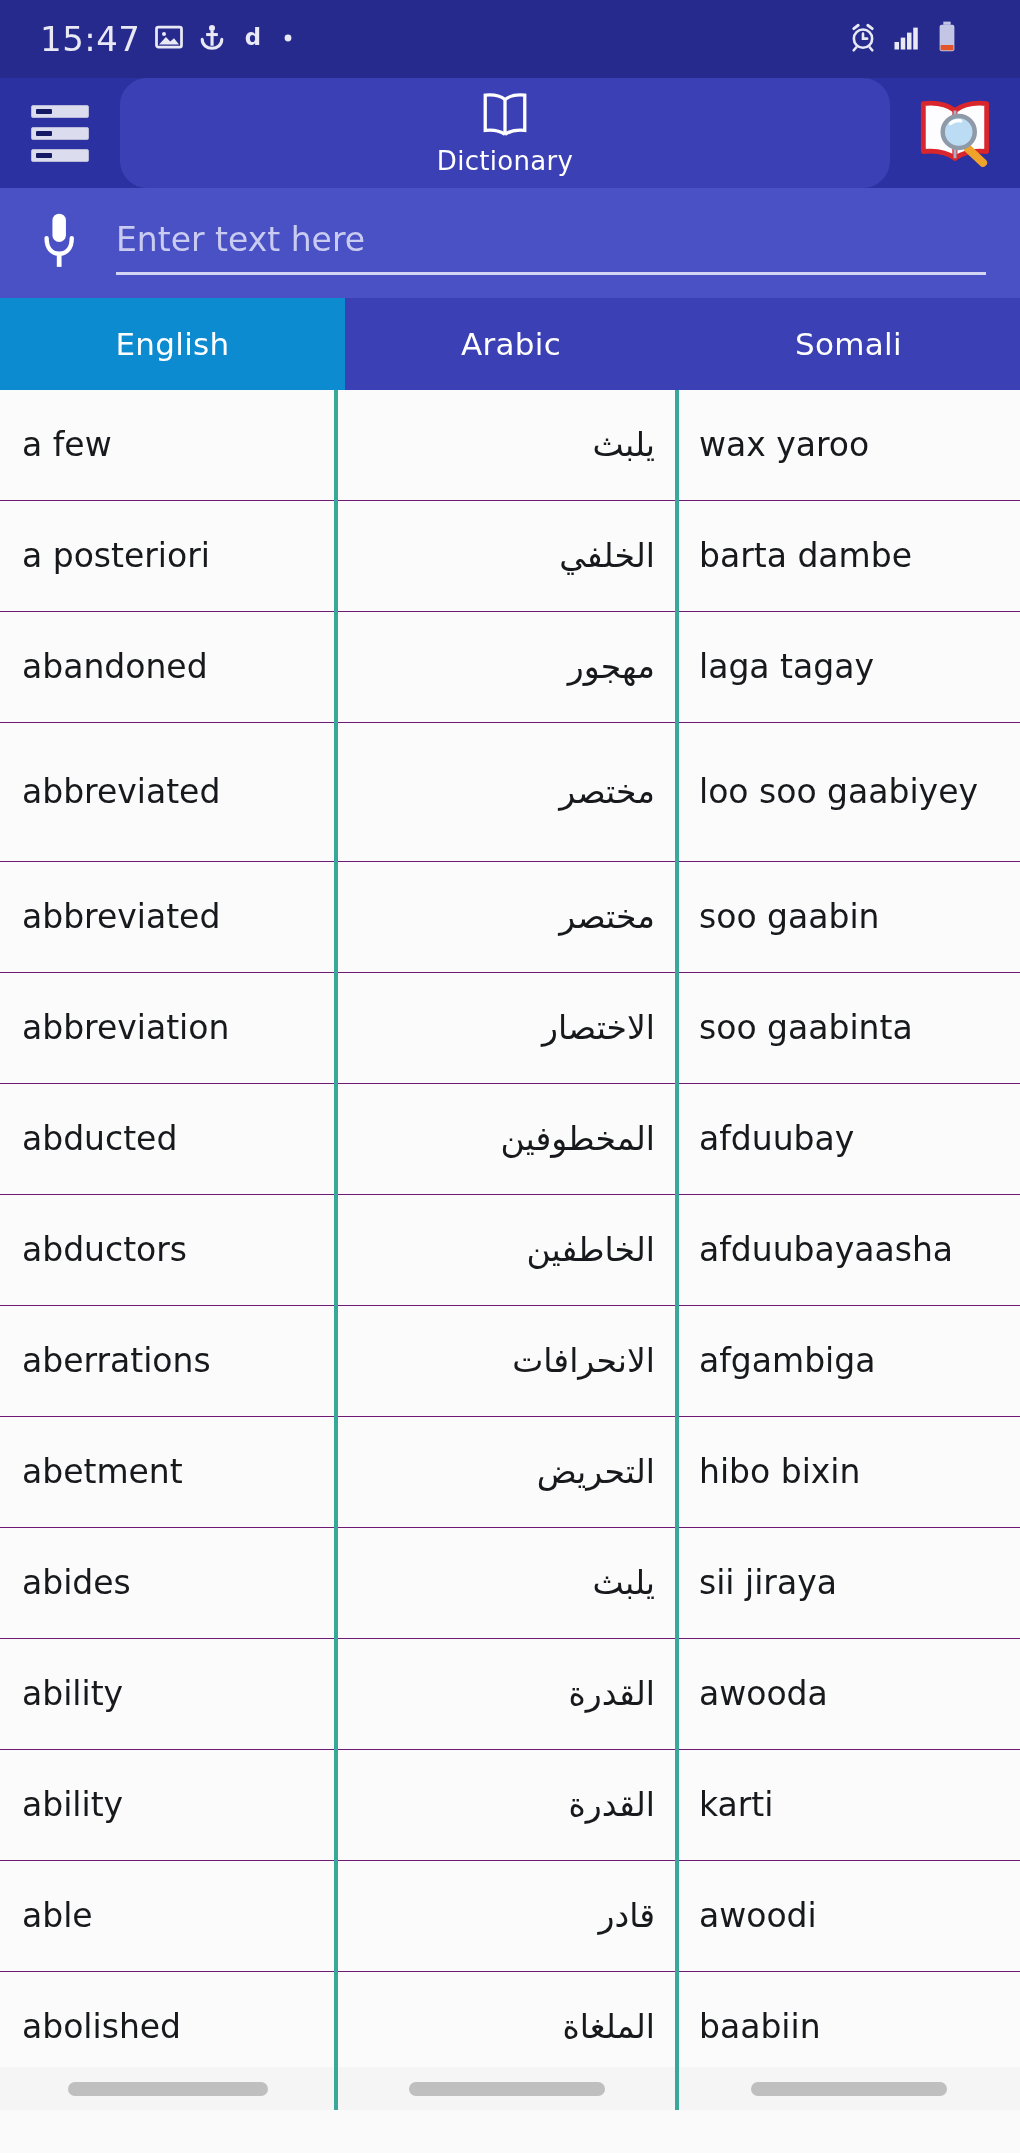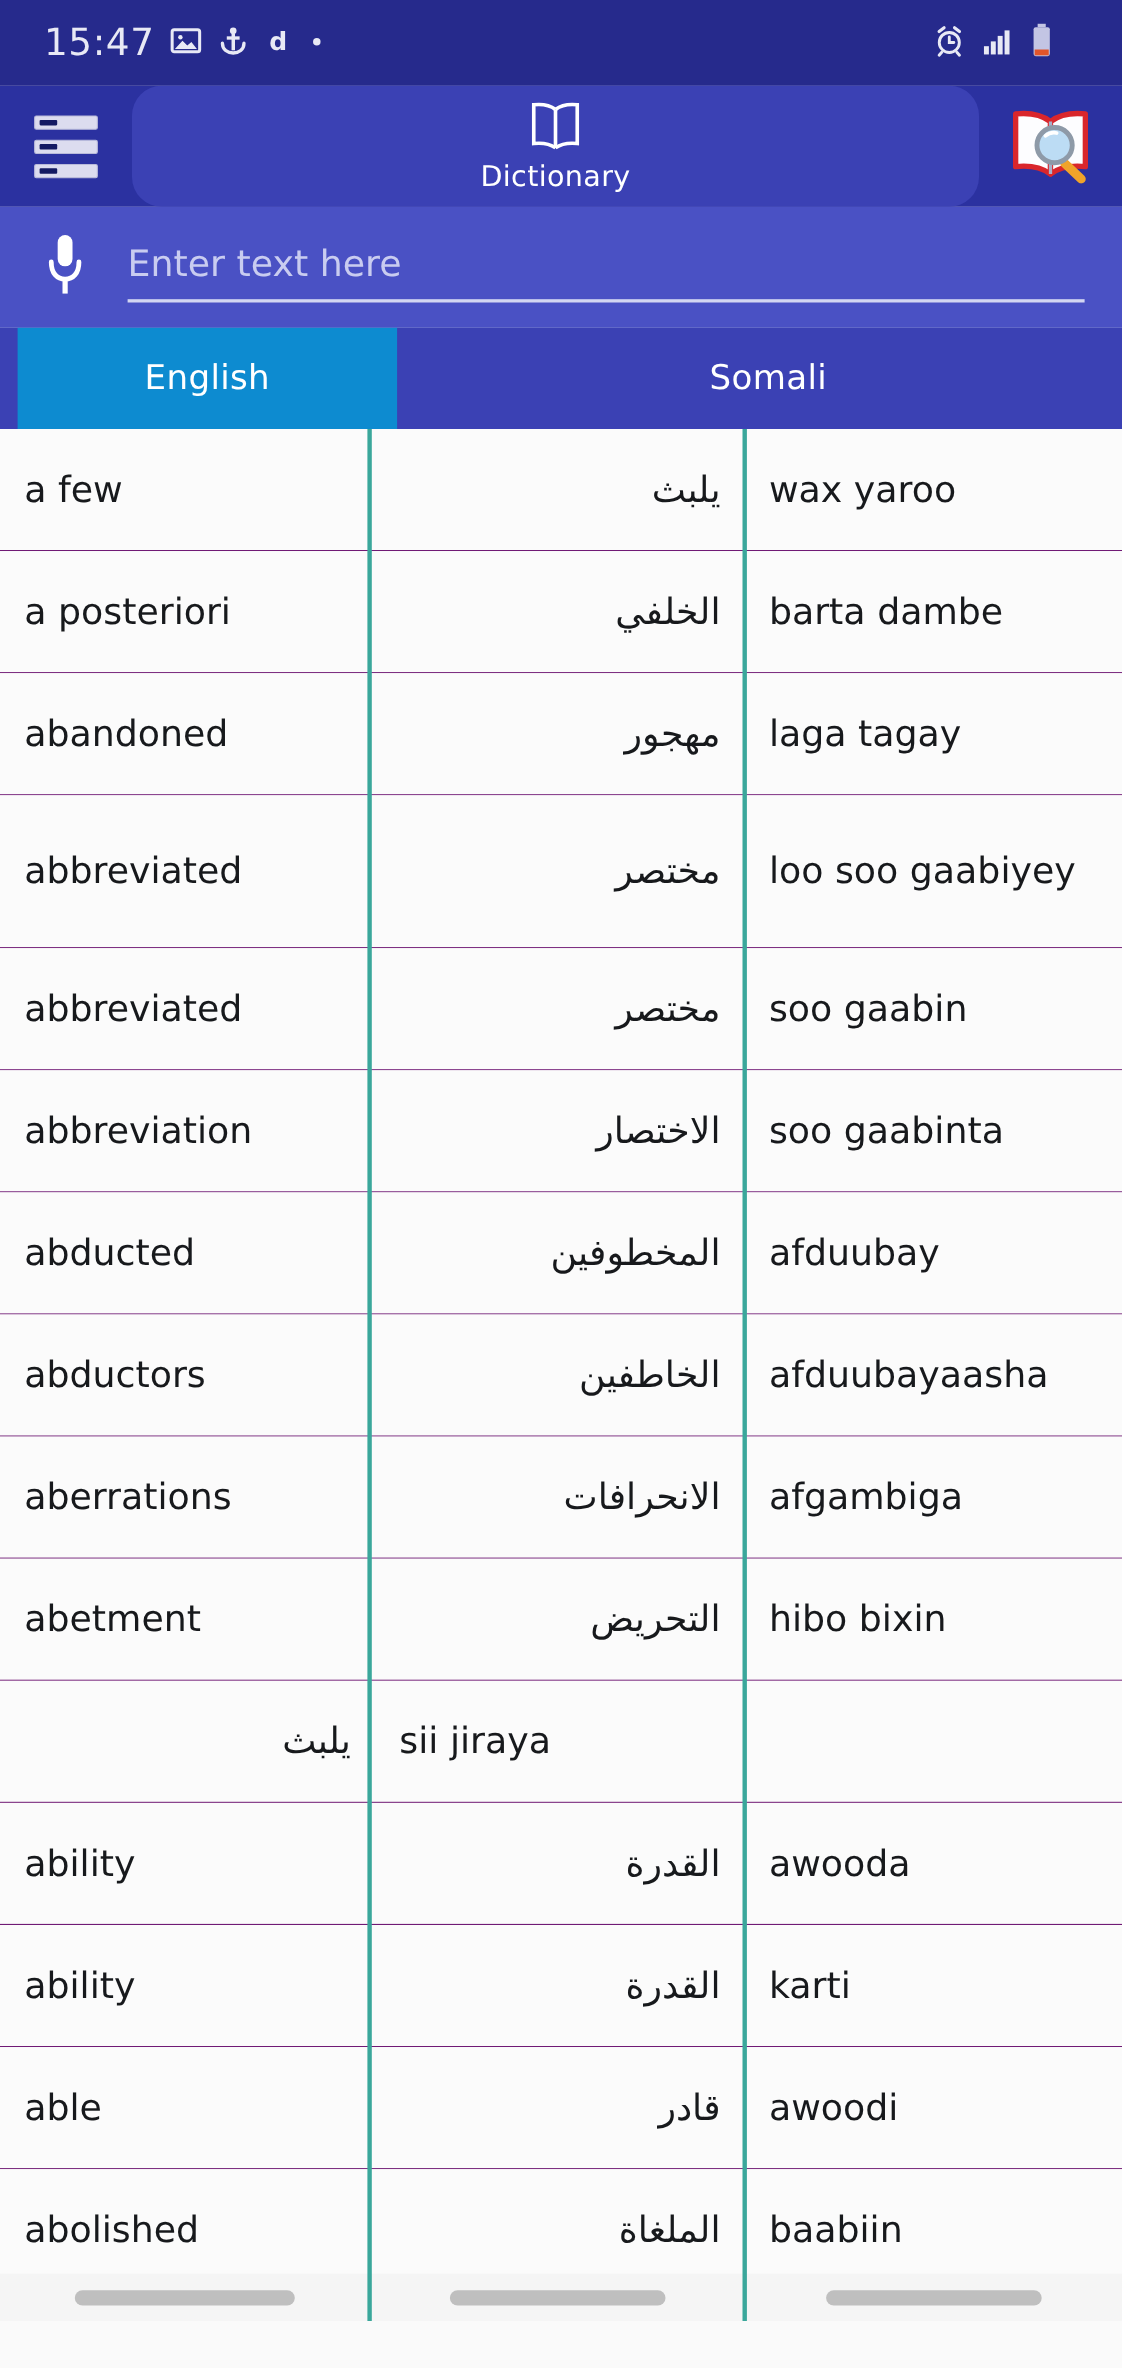--- a/index.html
+++ b/index.html
@@ -105,21 +105,20 @@
     height:92px;
     display:flex;
     background:#3b41b4;
     position:relative;
   }
   .colhead .cell{
     display:flex; align-items:center; justify-content:center;
     color:#ffffff;
     font-size:31px;
     letter-spacing:0.3px;
-    margin-left:16px;
   }
   .colhead .cell.active{ background:#0d8bd0; }
   .ch1{ flex:0 0 345px; }
   .ch2{ flex:0 0 332px; }
   .ch3{ flex:1 1 auto; }
 
   
   .table-wrap{
     position:relative;
     background:#fbfbfb;
@@ -299,20 +298,21 @@
     </span>
   </div>
   <div class="search-input-wrap">
     <input class="search-input" type="text" placeholder="Enter text here" style="">
     <div class="search-underline"></div>
   </div>
 </div>
 
 <div class="colhead" style="background: rgb(59, 65, 180);">
   <div class="cell active ch1" style="background: rgb(13, 139, 208);">English</div>
+  <div class="cell ch2">Arabic</div>
   <div class="cell ch3">Somali</div>
 </div>
 
 <div class="table-wrap">
   <div class="vdiv v1" style="background: rgb(58, 167, 155);"></div>
   <div class="vdiv v2" style="background: rgb(58, 167, 155);"></div>
   <div id="rows-container">
       <div class="row">
         <div class="cell c-en">a few</div>
         <div class="cell c-ar">يلبث</div>
@@ -377,20 +377,21 @@
         </div>
       </div>
       <div class="row">
         <div class="cell c-en">abetment</div>
         <div class="cell c-ar">التحريض</div>
         <div class="cell c-so">
           <span>hibo bixin</span>
         </div>
       </div>
       <div class="row">
+        <div class="cell c-en">abides</div>
         <div class="cell c-ar">يلبث</div>
         <div class="cell c-so">
           <span>sii jiraya</span>
         </div>
       </div>
       <div class="row">
         <div class="cell c-en">ability</div>
         <div class="cell c-ar">القدرة</div>
         <div class="cell c-so">
           <span>awooda</span>

